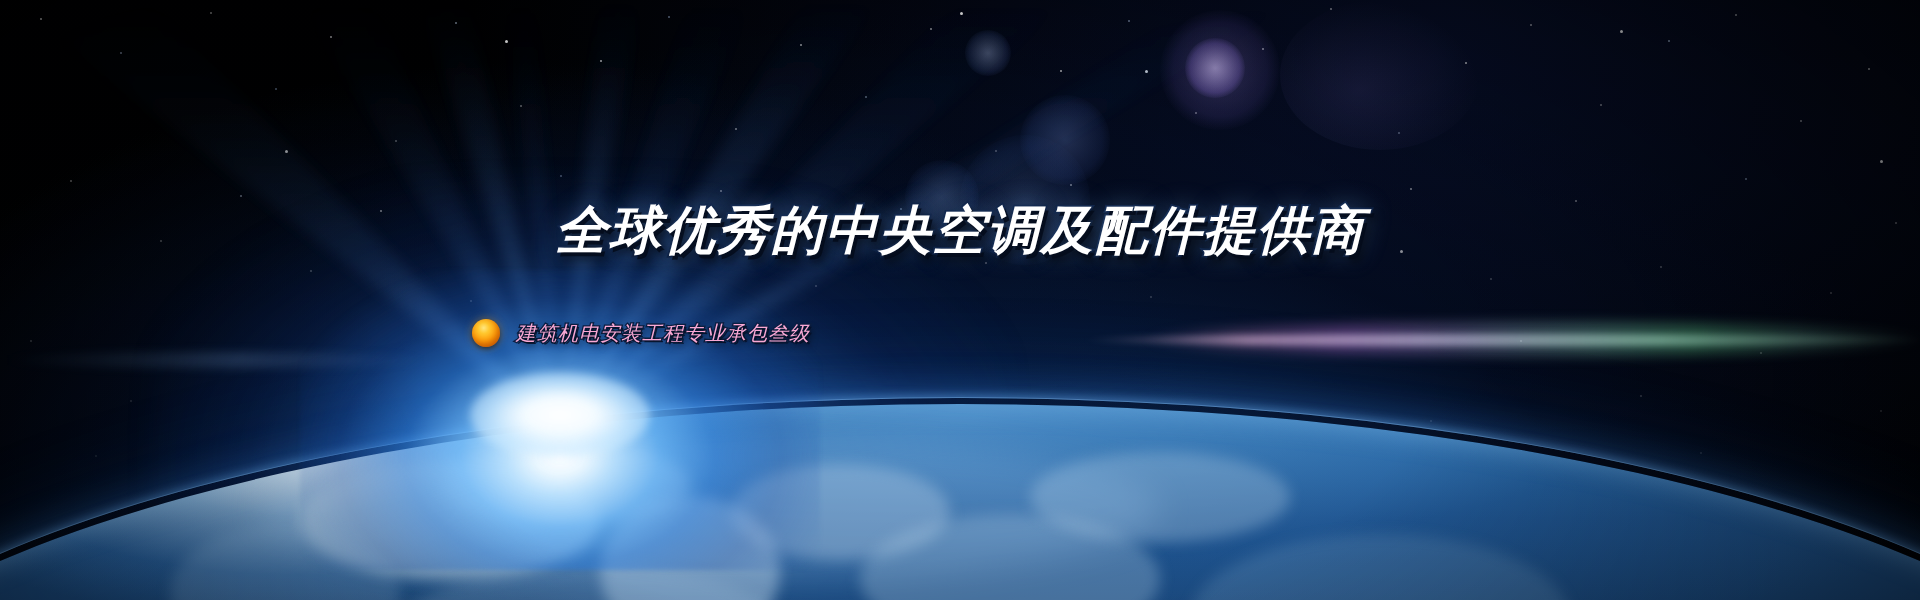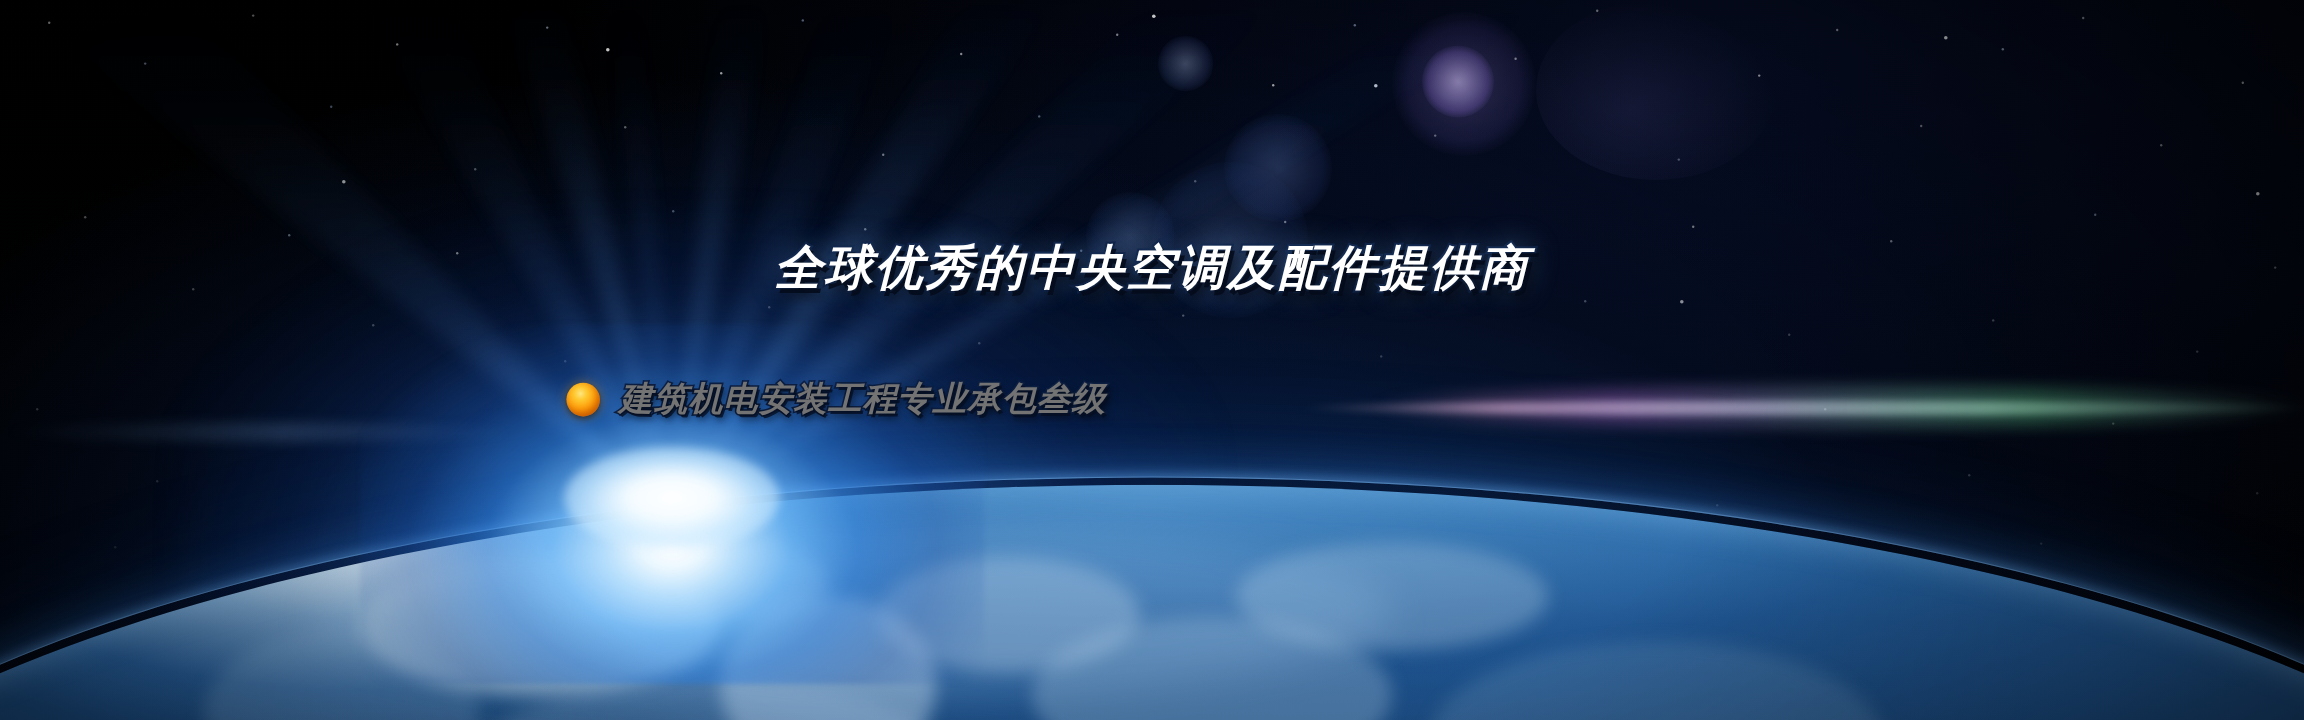--- a/index.html
+++ b/index.html
@@ -205,21 +205,21 @@
     inset: 0;
     z-index: 40;
   }
 
   .headline {
     position: absolute;
     left: 0; right: 0;
     top: 196px;
     text-align: center;
     font-family: "DejaVu Sans", "Liberation Sans", sans-serif;
-    font-size: 40px;
+    font-size: 52px;
     font-weight: 700;
     font-style: italic;
     letter-spacing: 2px;
     color: #ffffff;
     white-space: nowrap;
     -webkit-text-stroke: 3.5px #0a1b3d;
     paint-order: stroke fill;
     text-shadow:
       3px 4px 0 rgba(3,10,26,.85),
       5px 7px 9px rgba(0,0,0,.65),
@@ -246,25 +246,25 @@
     margin-right: 16px;
     background: radial-gradient(circle at 42% 32%,
       #ffe680 0%, #ffc72e 22%, #ff9c0a 52%, #f07800 76%, #cf5e00 100%);
     box-shadow:
       0 2px 5px rgba(0,0,0,.55),
       inset -2px -3px 6px rgba(150,60,0,.45),
       0 0 9px rgba(255,170,40,.45);
   }
   .bullet-text {
     font-family: "DejaVu Sans", "Liberation Sans", sans-serif;
-    font-size: 28px;
-    font-weight: 700;
+    font-size: 20px;
+    font-weight: 400;
     font-style: italic;
     letter-spacing: 1px;
-    color: #737373;
+    color: #f9a8d4;
     white-space: nowrap;
     -webkit-text-stroke: 2.6px #0d1f42;
     paint-order: stroke fill;
     text-shadow:
       2px 2px 0 rgba(5,14,34,.8),
       3px 4px 6px rgba(0,0,0,.6);
   }
 
   
   .vignette {

